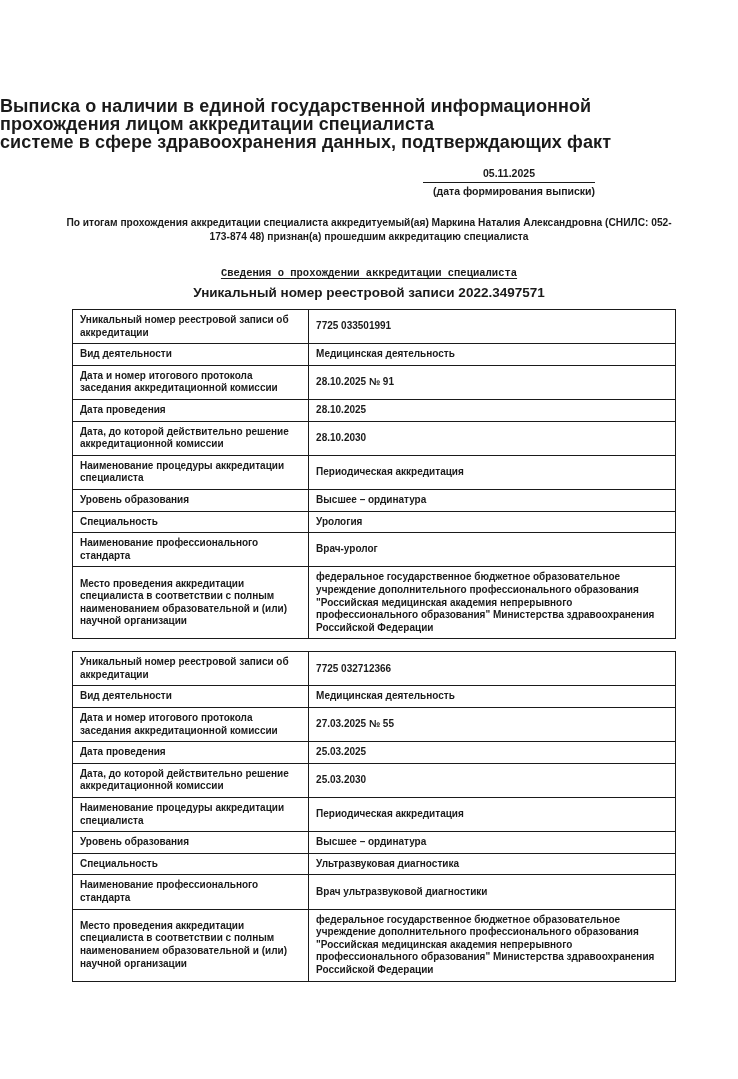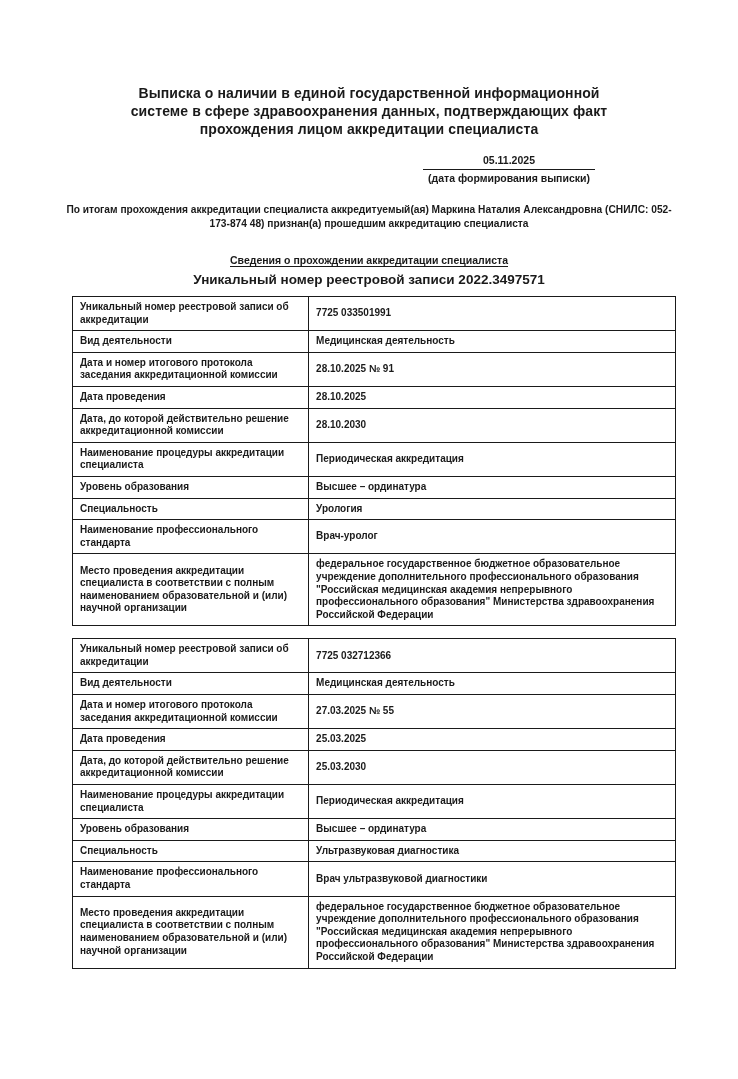--- a/index.html
+++ b/index.html
@@ -13,61 +13,63 @@
   }
   .page {
     position: relative;
     width: 738px;
     height: 1079px;
     background: #ffffff;
     padding-top: 84px;
   }
   
   .doc-title {
-    text-align: center;
-    font-weight: bold;
-    font-size: 14px;
+    font-weight: bold;
+    font-size: 18px;
     line-height: 18px;
     letter-spacing: 0.1px;
+    margin-top: 13px;
   }
   
   .date-block {
     width: 172px;
     margin: 16px 143px 0 auto;
     text-align: center;
     font-weight: bold;
     font-size: 10.5px;
   }
   .date-line {
     display: block;
     padding-bottom: 3px;
     border-bottom: 1.5px solid #1a1a1a;
   }
   .date-caption {
     display: block;
     padding-top: 2px;
     white-space: nowrap;
+    text-align: right;
   }
   
   .intro {
     margin: 19px auto 7px auto;
     width: 640px;
     text-align: center;
     font-weight: bold;
     font-size: 10.2px;
     line-height: 13.5px;
   }
   
   .section-heading {
     margin-top: 24px;
     text-align: center;
     font-weight: bold;
     font-size: 10.5px;
     text-decoration: underline;
     text-underline-offset: 2px;
+    font-family: Liberation Mono, monospace;
   }
   .registry-line {
     margin-top: 6px;
     text-align: center;
     font-weight: bold;
     font-size: 13.5px;
   }
   
   table.record-table {
     border-collapse: collapse;
@@ -90,22 +92,22 @@
   td.label-cell { width: 231px; }
   td.value-cell { width: 359px; }
 </style>
 </head>
 <body>
 
 <div class="page">
 
   <div class="doc-title">
     <div>Выписка о наличии в единой государственной информационной</div>
+    <div>прохождения лицом аккредитации специалиста</div>
     <div>системе в сфере здравоохранения данных, подтверждающих факт</div>
-    <div>прохождения лицом аккредитации специалиста</div>
   </div>
 
   <div class="date-block">
     <span class="date-line">05.11.2025</span>
     <span class="date-caption">(дата формирования выписки)</span>
   </div>
 
   <div class="intro">
     <div>По итогам прохождения аккредитации специалиста аккредитуемый(ая) Маркина Наталия Александровна (СНИЛС: 052-</div>
     <div>173-874 48) признан(а) прошедшим аккредитацию специалиста</div>

